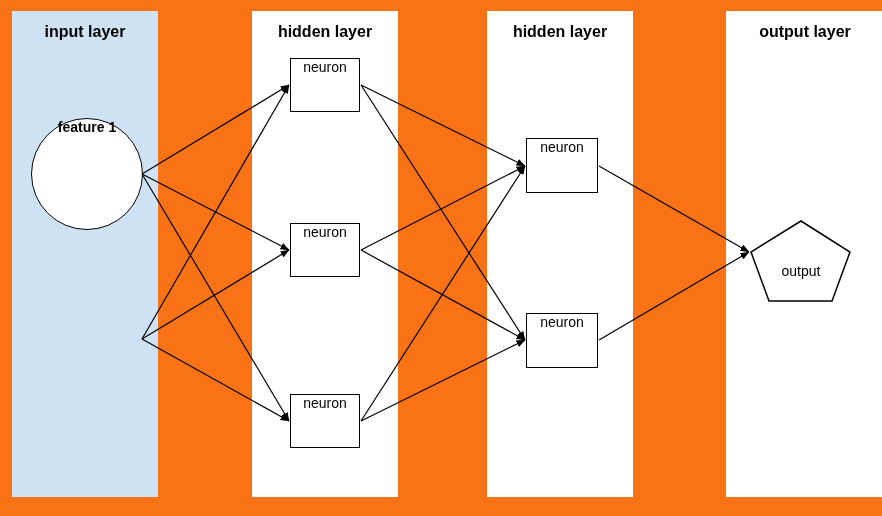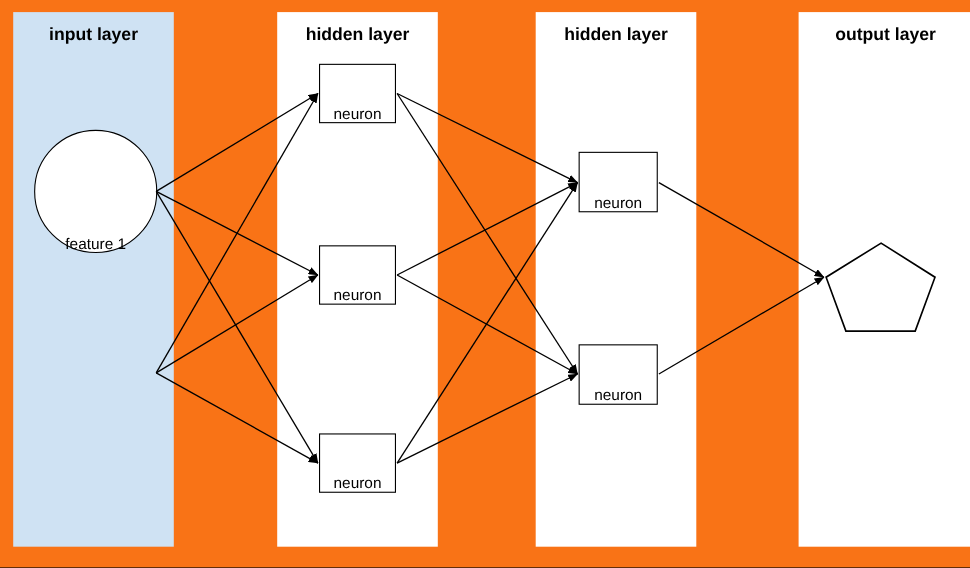--- a/index.html
+++ b/index.html
@@ -29,21 +29,21 @@
     font-weight: 700;
     color: #000000;
     white-space: nowrap;
   }
   .node {
     position: absolute;
     box-sizing: border-box;
     background: #ffffff;
     border: 1.5px solid #000000;
     display: flex;
-    align-items: flex-end;
+    align-items: flex-start;
     justify-content: center;
     font-size: 14px;
     color: #000000;
   }
   .node.circle { border-radius: 50%; }
   .pentagon-svg { position: absolute; }
   .pent-label-box {
     position: absolute;
     box-sizing: border-box;
     display: flex;
@@ -71,21 +71,21 @@
   <div class="panel" style="left:252px;width:146px;">
     <div class="panel-title">hidden layer</div>
   </div>
   <div class="panel" style="left:487px;width:146px;">
     <div class="panel-title">hidden layer</div>
   </div>
   <div class="panel" style="left:726px;width:158px;">
     <div class="panel-title">output layer</div>
   </div>
 
-  <div class="node circle" style="left:31px;top:118px;width:112px;height:112px;">
+  <div class="node circle" style="left:31px;top:118px;width:112px;height:112px;font-weight:bold;">
     <span>feature 1</span>
   </div>
 
   <div class="node" style="left:290px;top:58px;width:70px;height:54px;">
     <span>neuron</span>
   </div>
   <div class="node" style="left:290px;top:223px;width:70px;height:54px;">
     <span>neuron</span>
   </div>
   <div class="node" style="left:290px;top:394px;width:70px;height:54px;">
@@ -95,20 +95,23 @@
   <div class="node" style="left:526px;top:138px;width:72px;height:55px;">
     <span>neuron</span>
   </div>
   <div class="node" style="left:526px;top:313px;width:72px;height:55px;">
     <span>neuron</span>
   </div>
 
   <svg class="pentagon-svg" style="left:744px;top:214px;" width="114" height="94" viewBox="0 0 114 94">
     <polygon points="57,7 106,38 88,87 25,87 7,38" fill="#ffffff" stroke="#000000" stroke-width="1.5"></polygon>
   </svg>
+  <div class="pent-label-box" style="left:744px;top:214px;width:114px;height:94px;">
+    <span>output</span>
+  </div>
 
   <svg id="edge-layer" class="edges" width="882" height="516" viewBox="0 0 882 516">
     <defs>
       <marker id="arrow" markerUnits="userSpaceOnUse" markerWidth="9" markerHeight="7" refX="8.5" refY="3.5" orient="auto">
         <path d="M0,0 L9,3.5 L0,7 Z" fill="#000000"></path>
       </marker>
     </defs>
   <line x1="142" y1="174" x2="289" y2="85" stroke="#000000" stroke-width="1.2" marker-end="url(#arrow)"></line>
       <line x1="142" y1="174" x2="289" y2="250" stroke="#000000" stroke-width="1.2" marker-end="url(#arrow)"></line>
       <line x1="142" y1="174" x2="289" y2="421" stroke="#000000" stroke-width="1.2" marker-end="url(#arrow)"></line>

